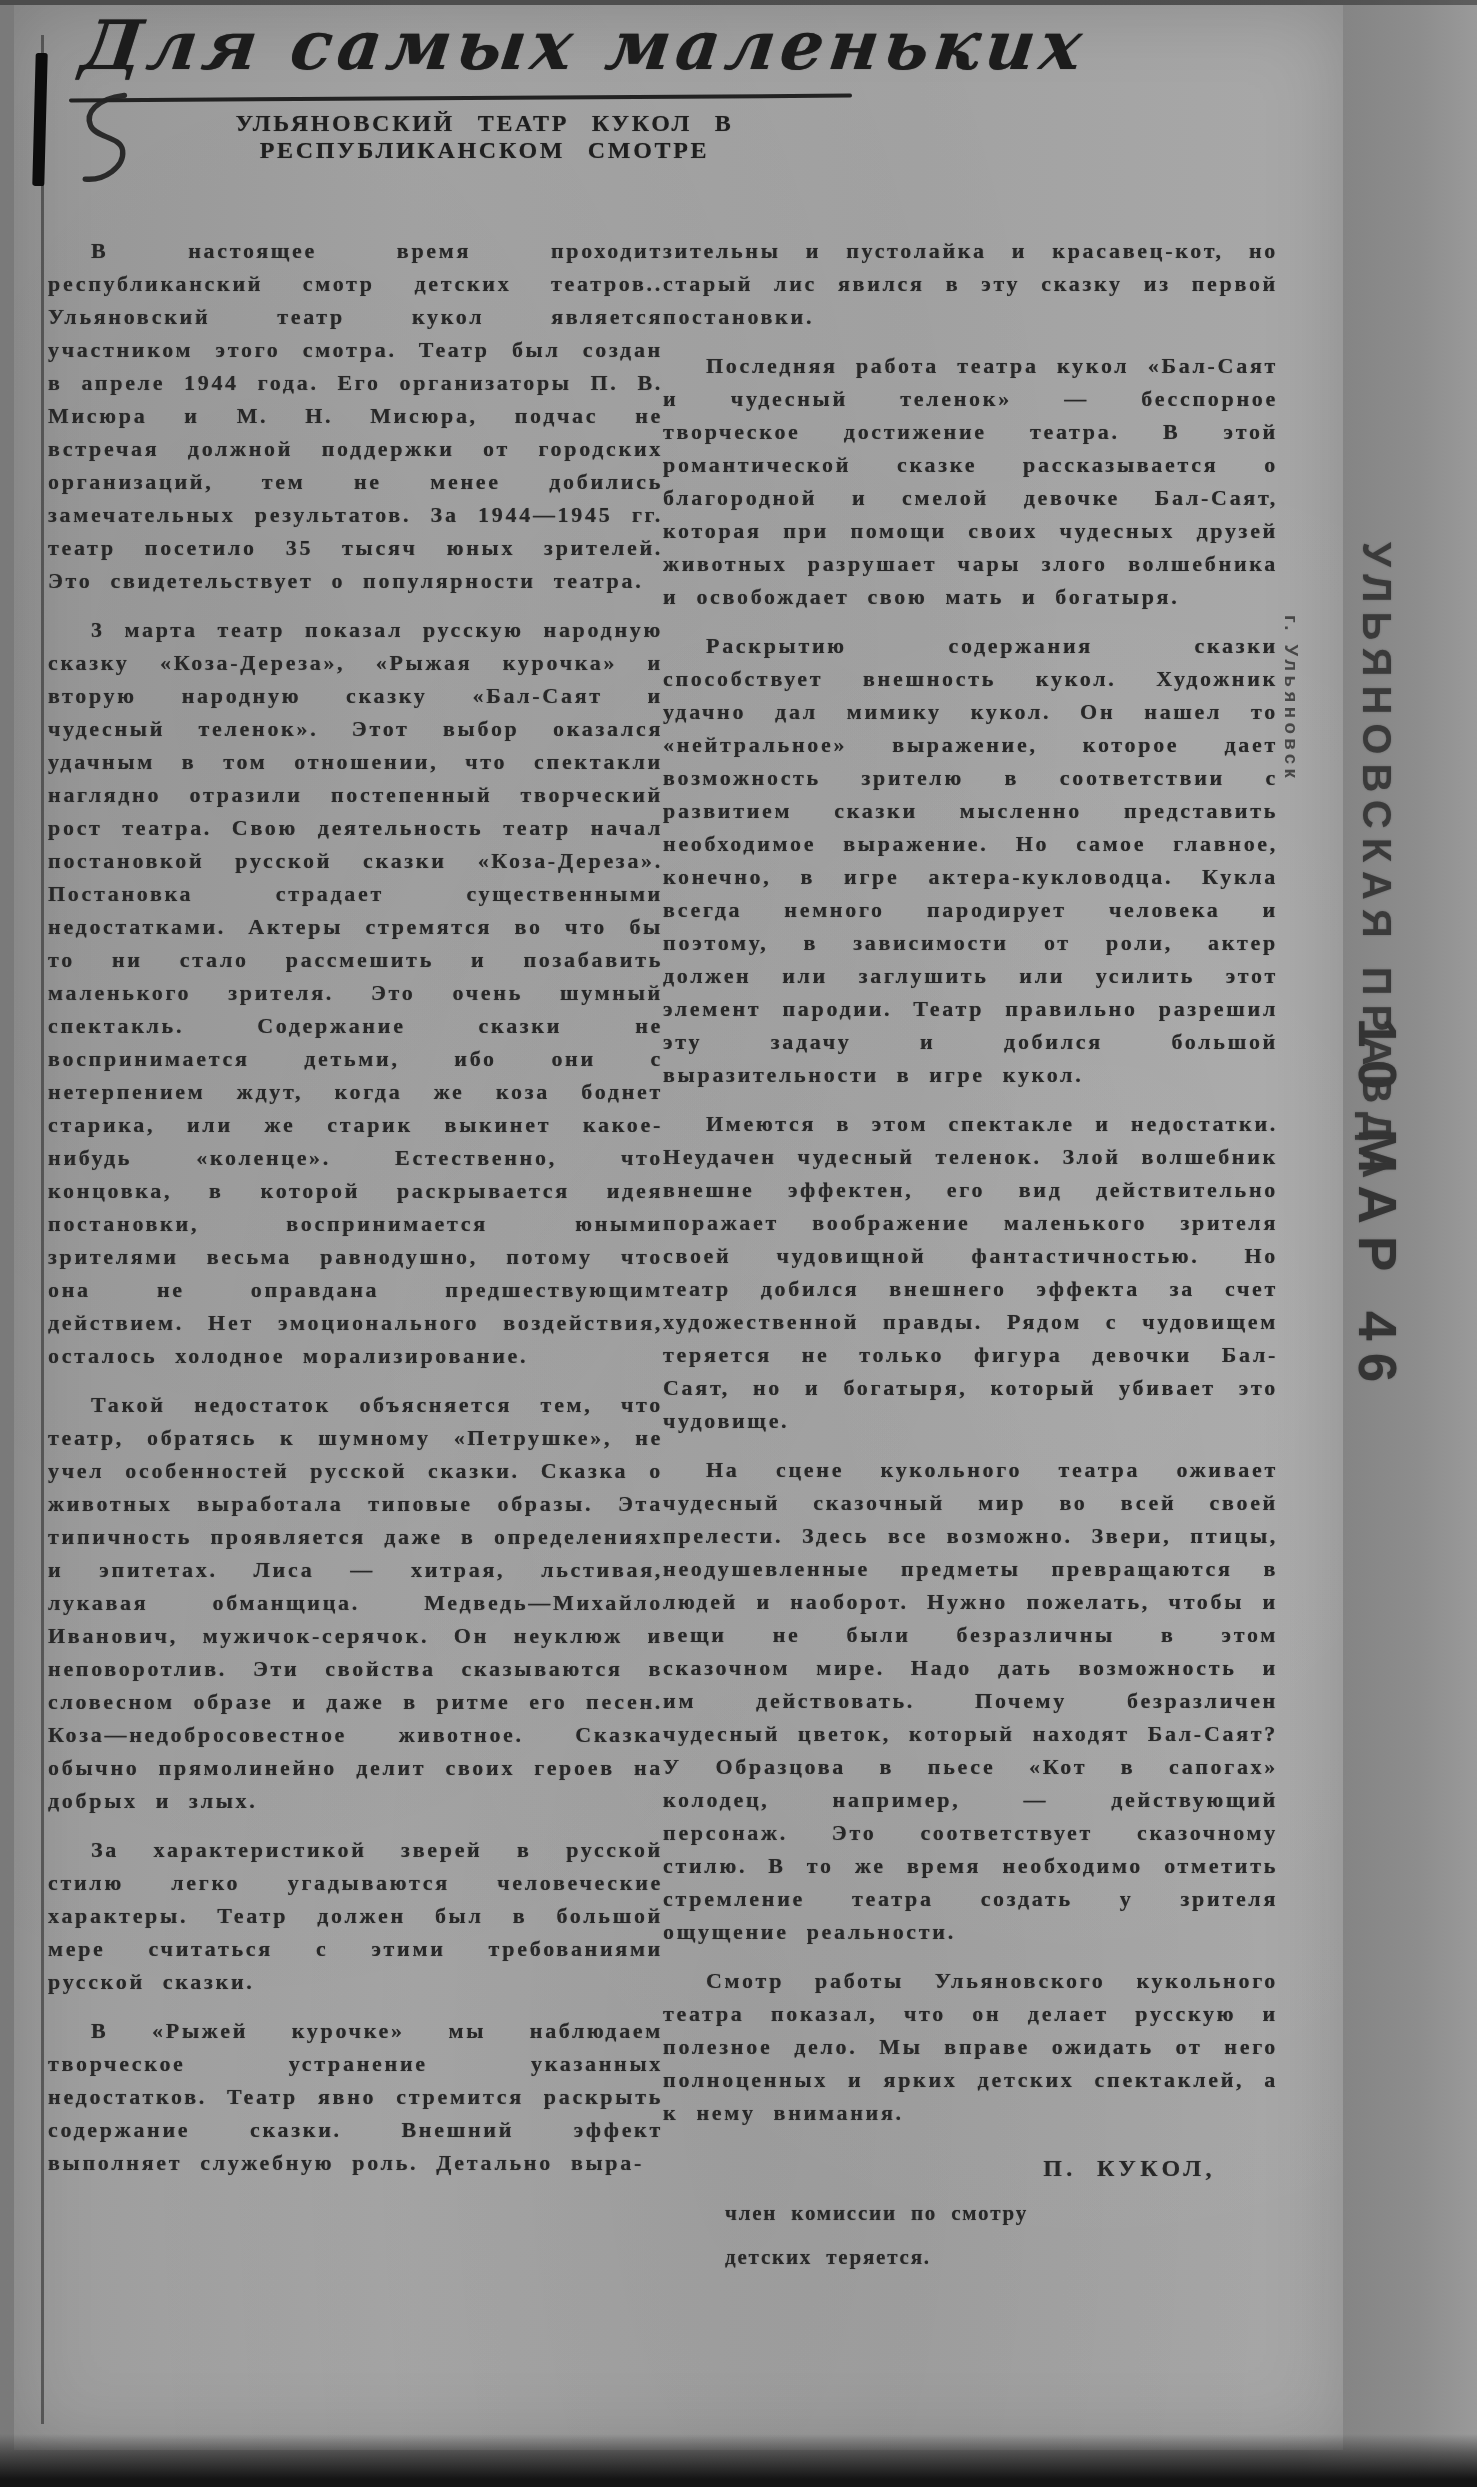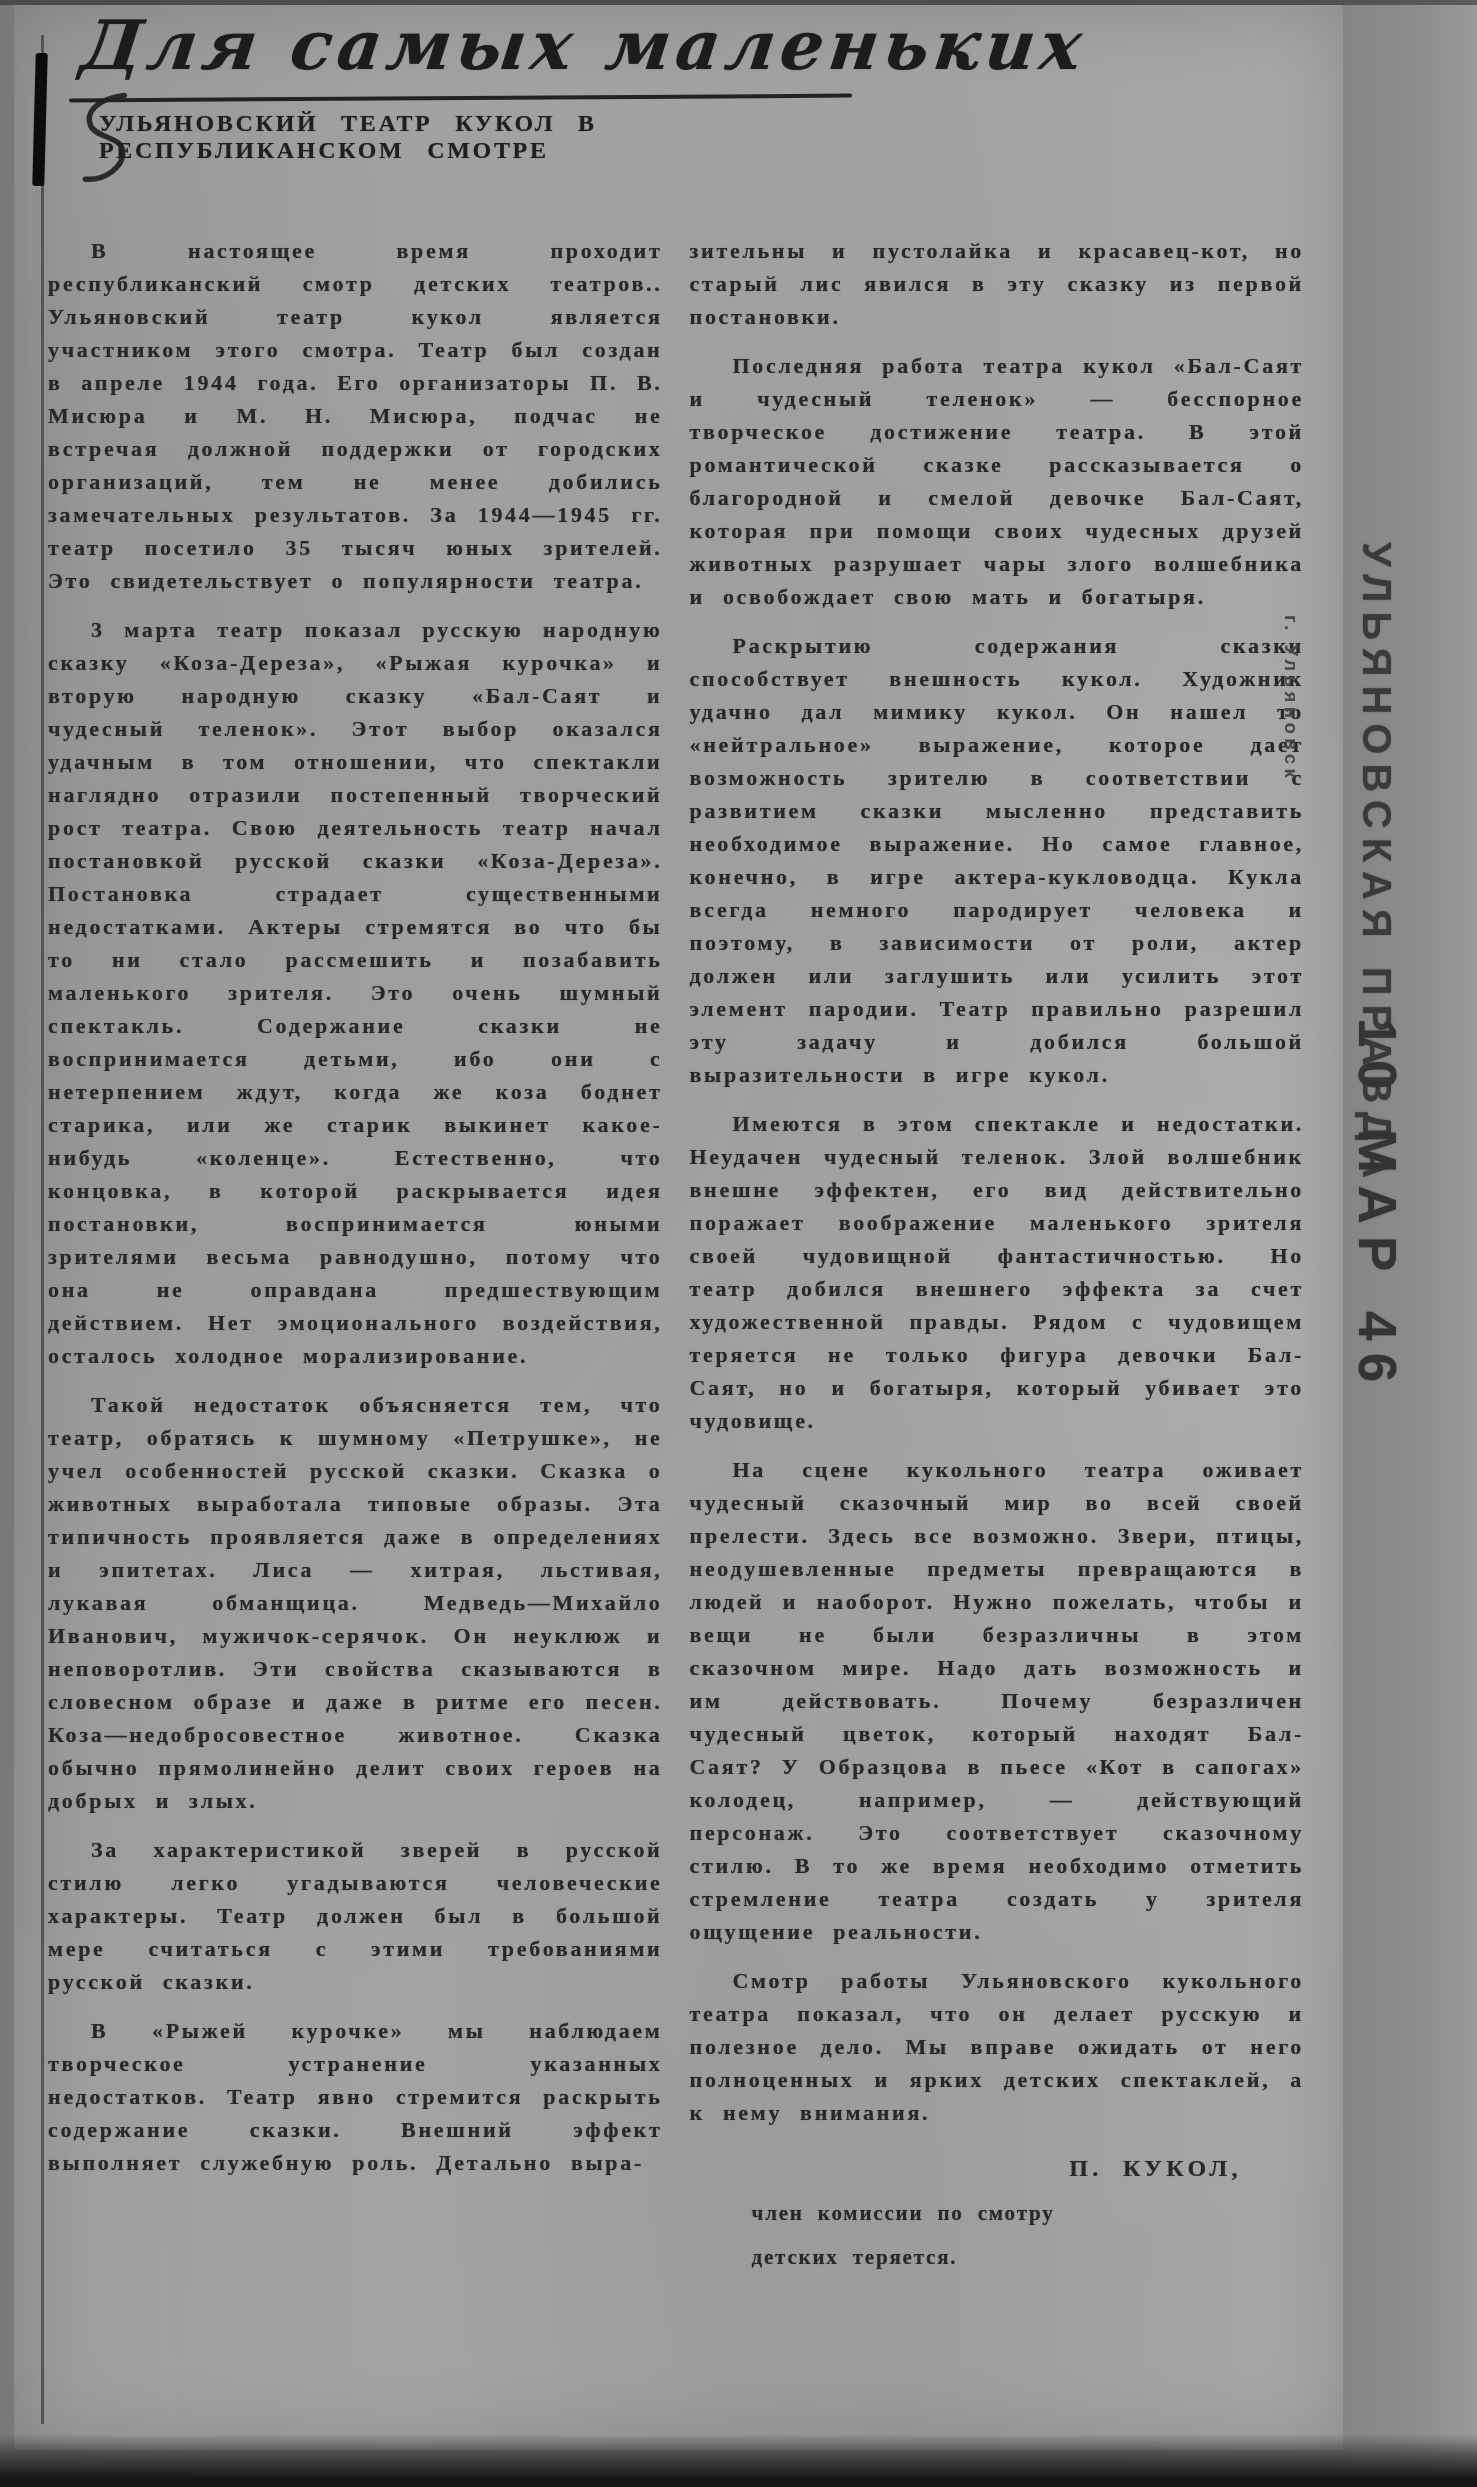--- a/index.html
+++ b/index.html
@@ -26,27 +26,27 @@
   .hand-mark{position:absolute;left:64px;top:85px;}
   .title{
     position:absolute;left:68px;top:0;margin:0;white-space:nowrap;
     font-family:"DejaVu Serif",serif;font-style:italic;font-weight:bold;
     font-size:68px;letter-spacing:5.3px;color:#1c1c1c;transform:skewX(-7deg);
     text-shadow:0 0 0.9px rgba(20,20,20,.6);
   }
   .title-rule{position:absolute;left:55px;top:91px;width:783px;height:3.6px;background:#222;
     transform:rotate(-.35deg);border-radius:1.8px;}
   .subtitle{
-    position:absolute;left:85px;top:105px;width:771px;text-align:left;
+    position:absolute;left:85px;top:105px;width:771px;text-align:center;
     font-weight:bold;font-size:24px;color:#1f1f1f;letter-spacing:2.7px;
     text-shadow:0 0 0.9px rgba(25,25,25,.55);
   }
   .subtitle .line1{word-spacing:14px;}
   .subtitle .line2{margin-top:9px;letter-spacing:5.3px;word-spacing:19.5px;}
-  .columns{position:absolute;left:34px;top:229px;width:1256px;display:flex;gap:27px;}
+  .columns{position:absolute;left:34px;top:229px;width:1256px;display:flex;}
   .col{
     width:615px;text-align:justify;color:#282828;font-weight:bold;
     font-size:22px;line-height:33px;letter-spacing:2.7px;word-spacing:9.8px;
     text-shadow:0 0 0.9px rgba(30,30,30,.5);
   }
   .col p{margin:0 0 16px;text-indent:43px;}
   .col p.no-indent{text-indent:0;}
   .sig-name{text-indent:0 !important;text-align:right;padding-right:62px;
     font-size:24px;letter-spacing:4.4px;margin-top:23px !important;margin-bottom:5.3px !important;}
   .sig-role{text-indent:0 !important;text-align:left;padding-left:62px;

